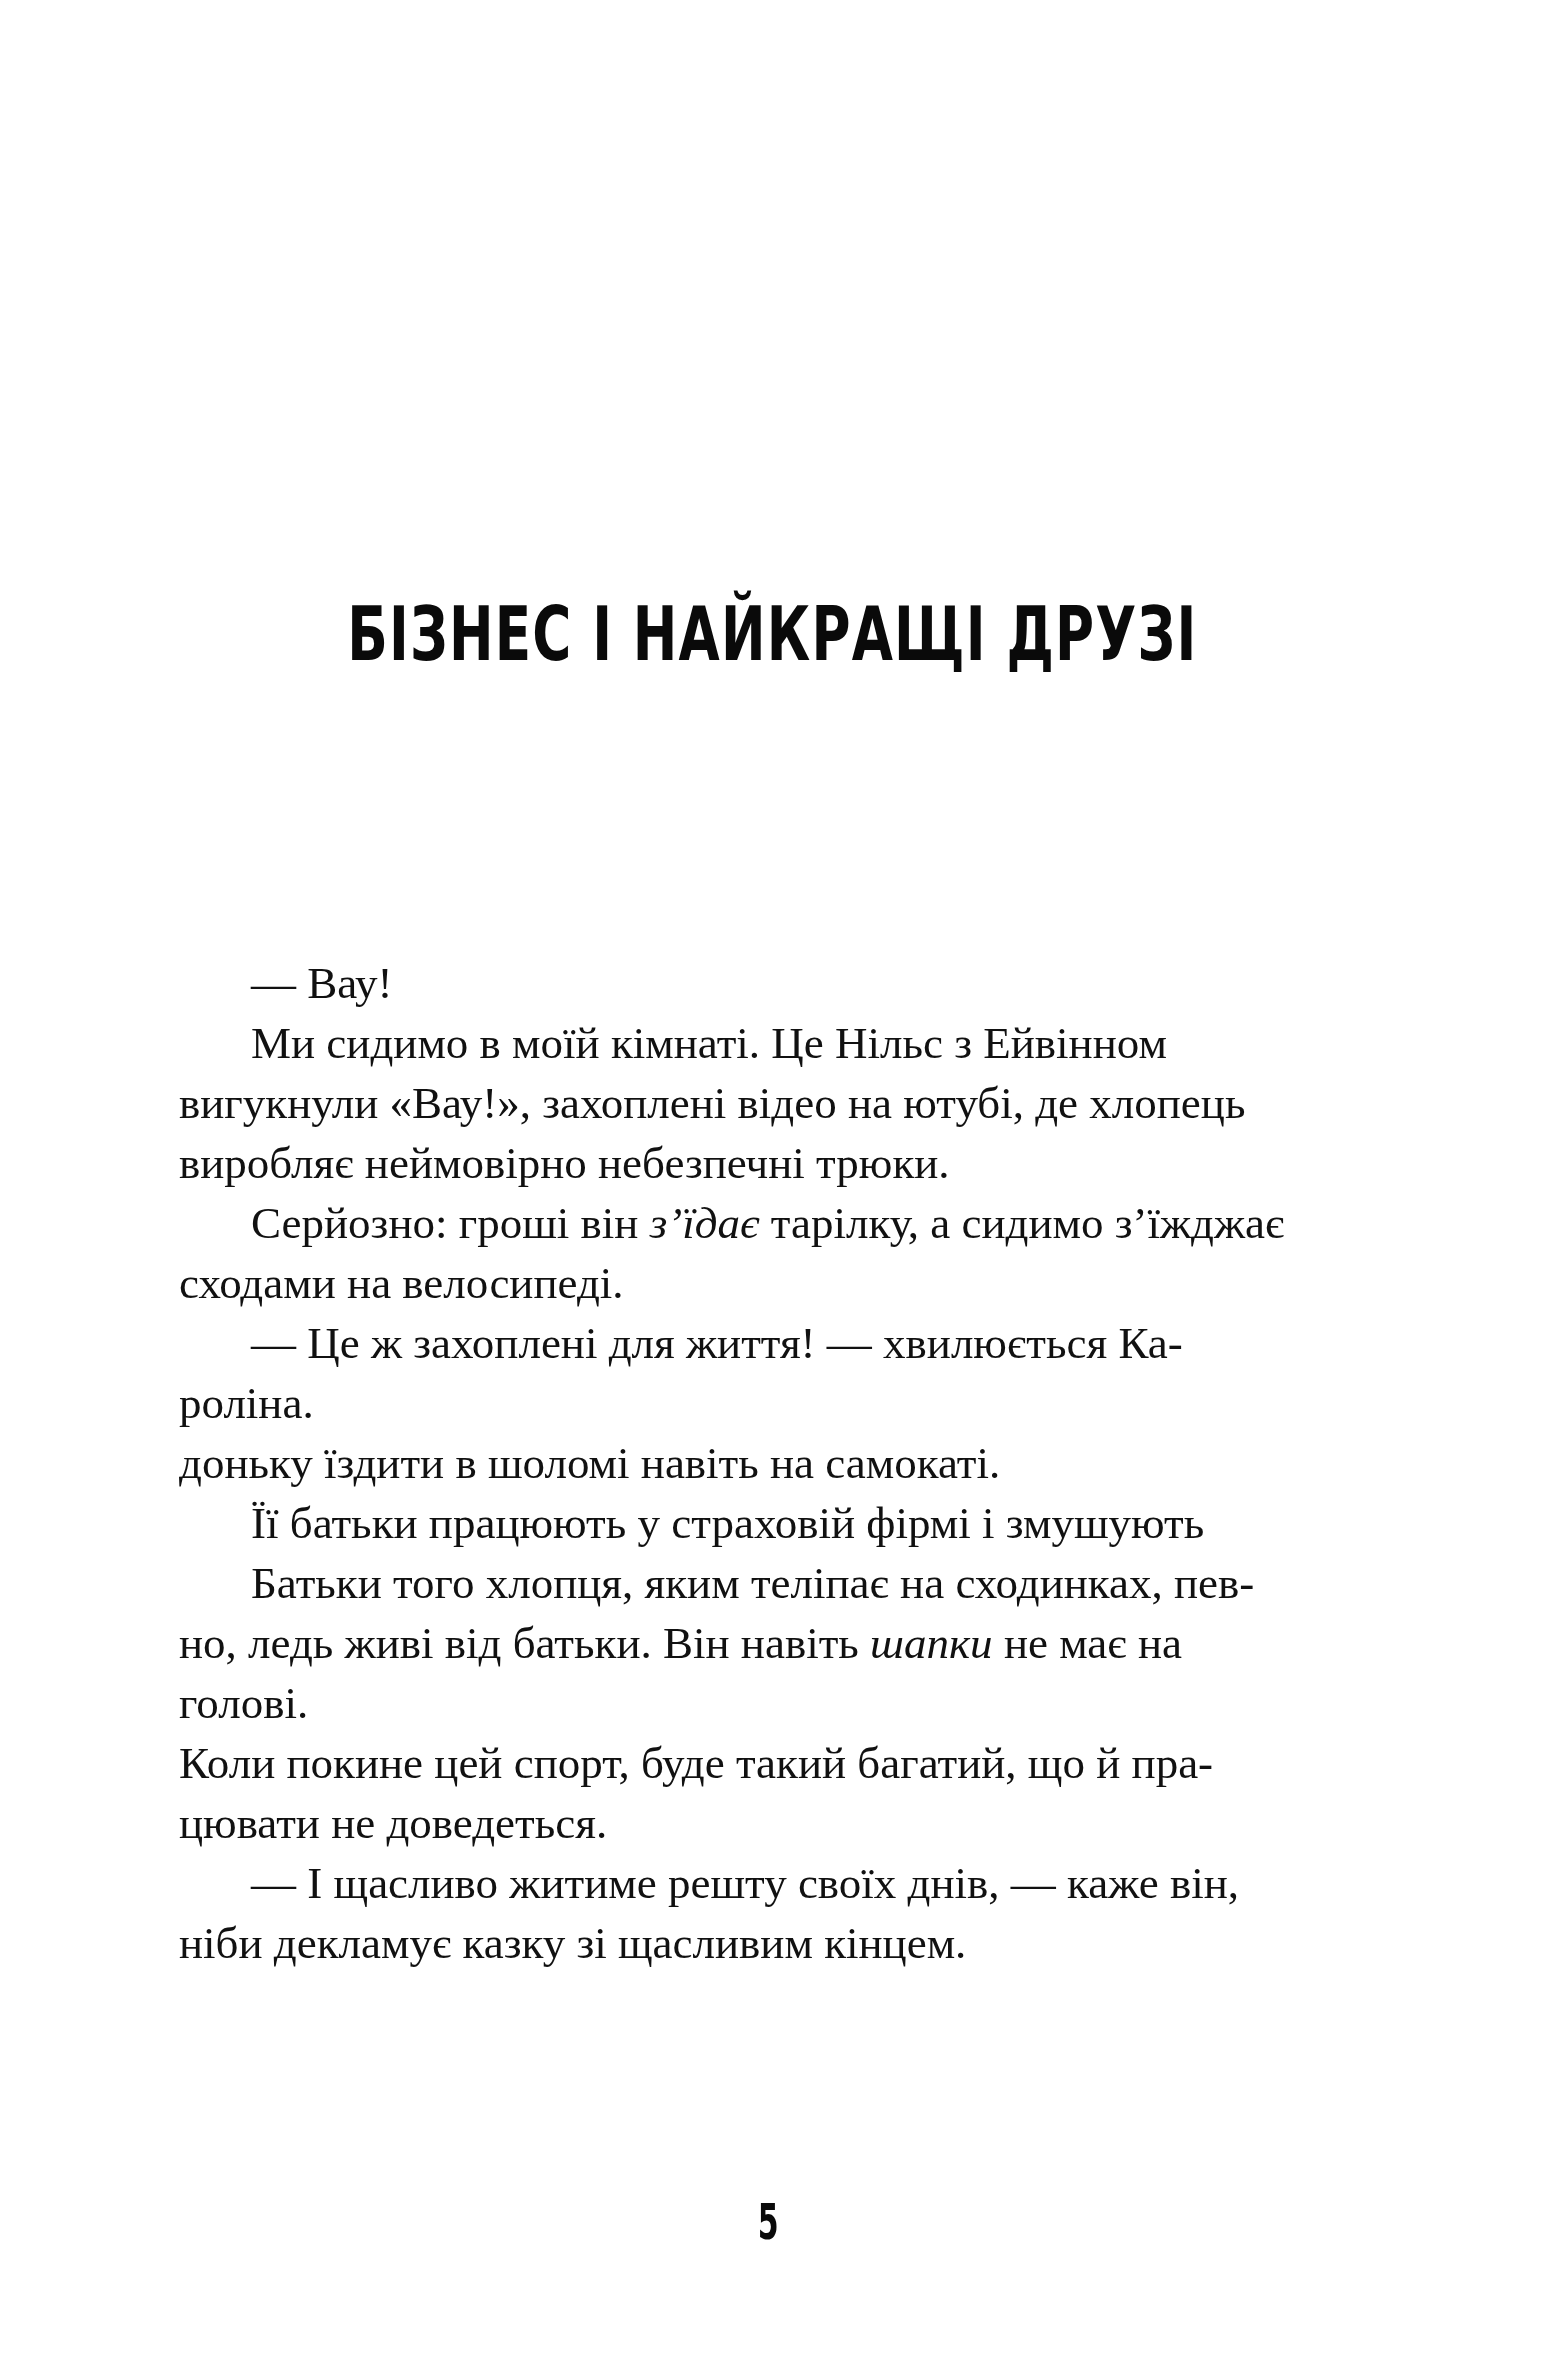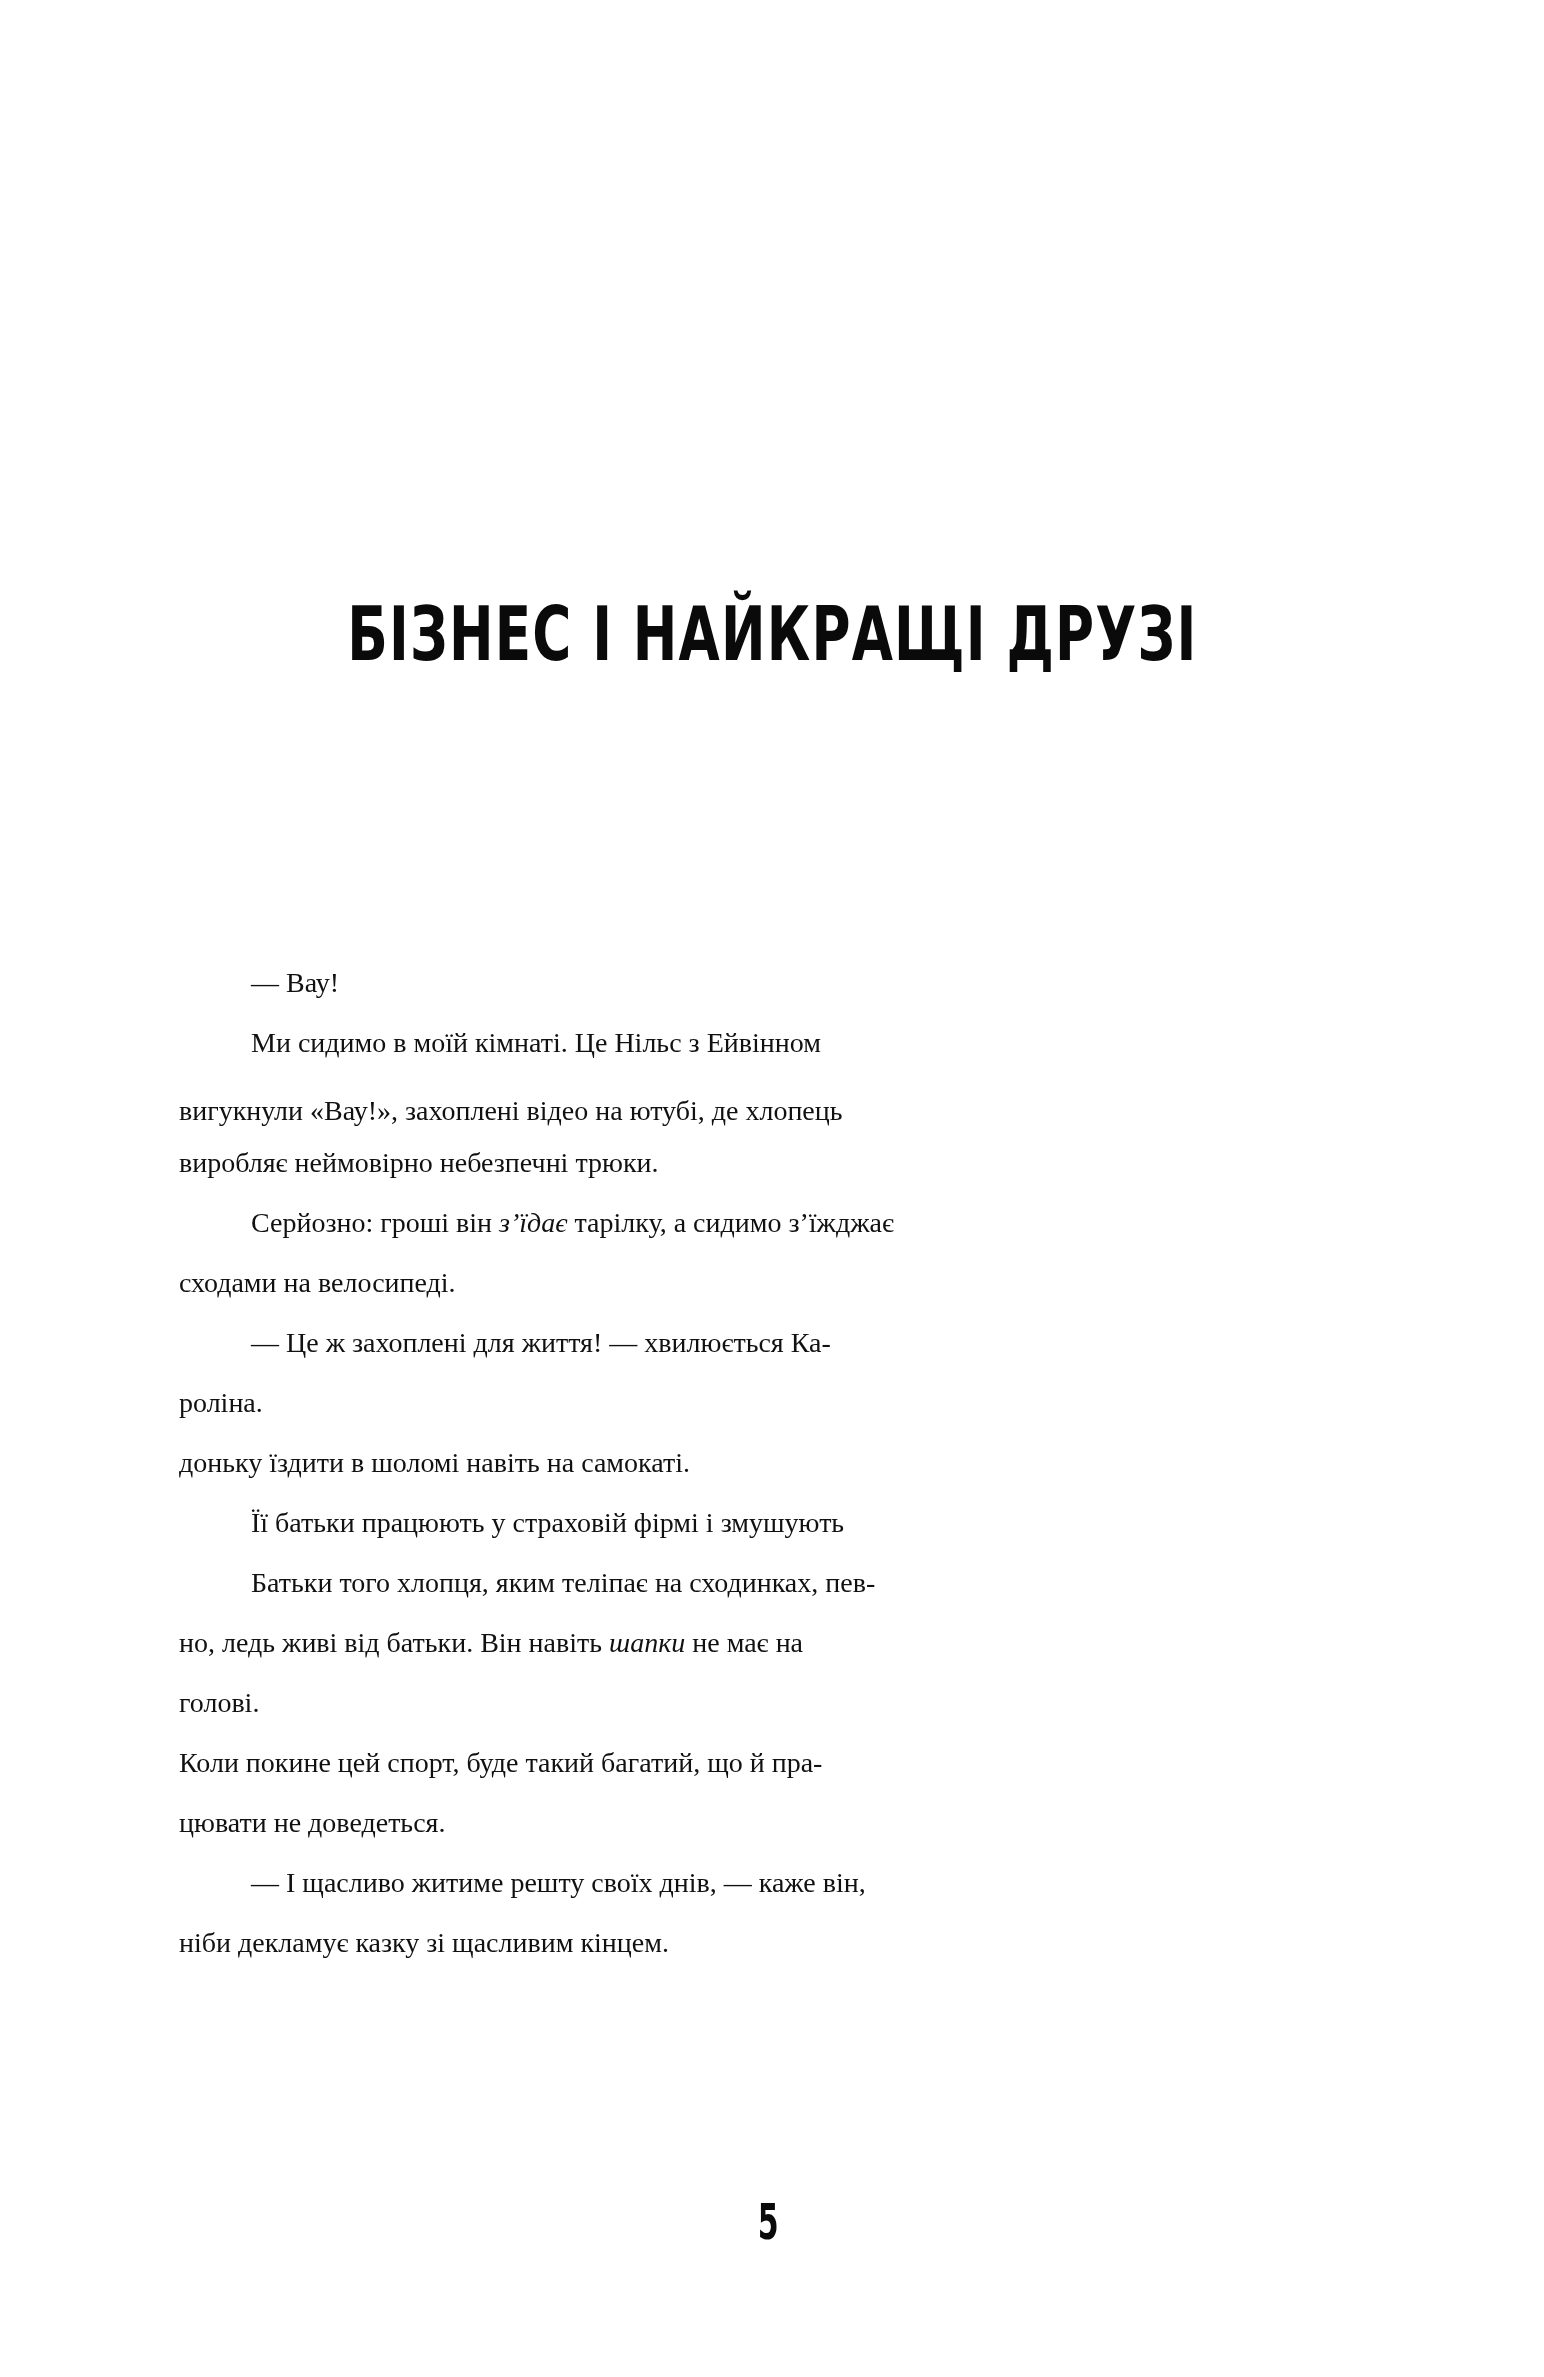--- a/index.html
+++ b/index.html
@@ -8,21 +8,21 @@
     position: absolute; left: 0; width: 1545px; top: 594px;
     text-align: center;
     font-family: "DejaVu Sans", sans-serif;
     font-weight: bold; font-size: 74px; letter-spacing: 1.6px;
     transform: scaleX(0.72); transform-origin: 772px 0;
     line-height: 80px; color: #0a0a0a;
   }
   .body-text {
     position: absolute; left: 179px; width: 1162px; top: 953px;
     font-family: "Liberation Serif", serif;
-    font-size: 28px; line-height: 60px;
+    font-size: 45px; line-height: 60px;
   }
   .line {
     display: block; white-space: nowrap; height: 60px;
     text-align: justify; text-align-last: justify;
   }
   .line.last { text-align-last: left; }
   .line.indent { padding-left: 72px; }
   em { font-style: italic; }
   .page-number {
     position: absolute; left: 0; width: 1545px; top: 2190px;
@@ -33,21 +33,21 @@
   }
 </style>
 </head>
 <body>
 
 <div class="title">БІЗНЕС І НАЙКРАЩІ ДРУЗІ</div>
 
 <div class="body-text">
   <div class="line indent last"><span>— Вау!</span></div>
   <div class="line indent"><span style="display: inline-block; white-space: nowrap; word-spacing: 0px;"><span>Ми сидимо в моїй кімнаті. Це Нільс з Ейвінном</span></span></div>
-  <div class="line"><span style="display: inline-block; white-space: nowrap; word-spacing: 0px; margin-top: 8px;"><span>вигукнули «Вау!», захоплені відео на ютубі, де хлопець</span></span></div>
+  <div class="line"><span style="display: inline-block; white-space: nowrap; word-spacing: 0px;"><span>вигукнули «Вау!», захоплені відео на ютубі, де хлопець</span></span></div>
   <div class="line last"><span>виробляє неймовірно небезпечні трюки.</span></div>
   <div class="line indent"><span style="display: inline-block; white-space: nowrap; word-spacing: 0px;"><span>Серйозно: гроші він </span><em>з’їдає</em><span> тарілку, а сидимо з’їжджає</span></span></div>
   <div class="line last"><span>сходами на велосипеді.</span></div>
   <div class="line indent"><span style="display: inline-block; white-space: nowrap; word-spacing: 0px;"><span>— Це ж захоплені для життя! — хвилюється Ка-</span></span></div>
   <div class="line last"><span>роліна.</span></div>
   <div class="line last"><span>доньку їздити в шоломі навіть на самокаті.</span></div>
   <div class="line indent"><span style="display: inline-block; white-space: nowrap; word-spacing: 0px;"><span>Її батьки працюють у страховій фірмі і змушують</span></span></div>
   <div class="line indent"><span style="display: inline-block; white-space: nowrap; word-spacing: 0px;"><span>Батьки того хлопця, яким теліпає на сходинках, пев-</span></span></div>
   <div class="line"><span style="display: inline-block; white-space: nowrap; word-spacing: 0px;"><span>но, ледь живі від батьки. Він навіть </span><em>шапки</em><span> не має на</span></span></div>
   <div class="line last"><span>голові.</span></div>

